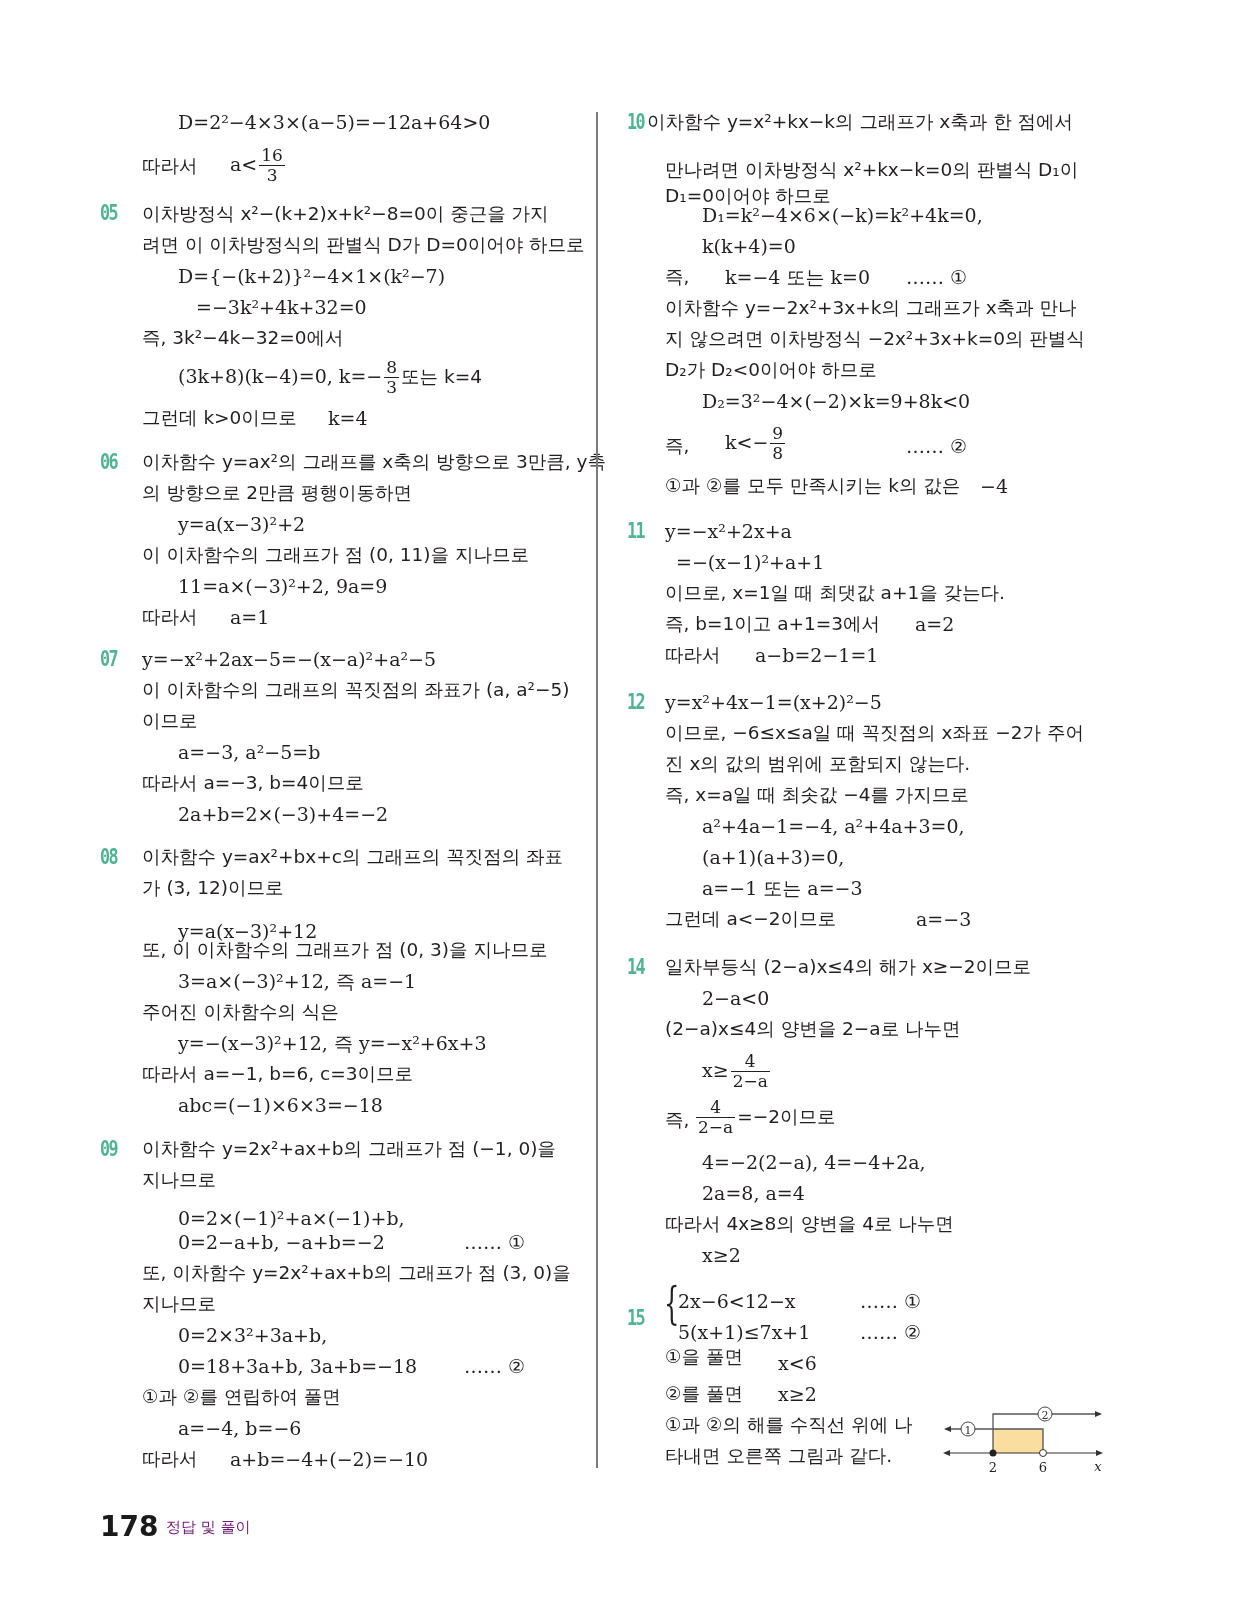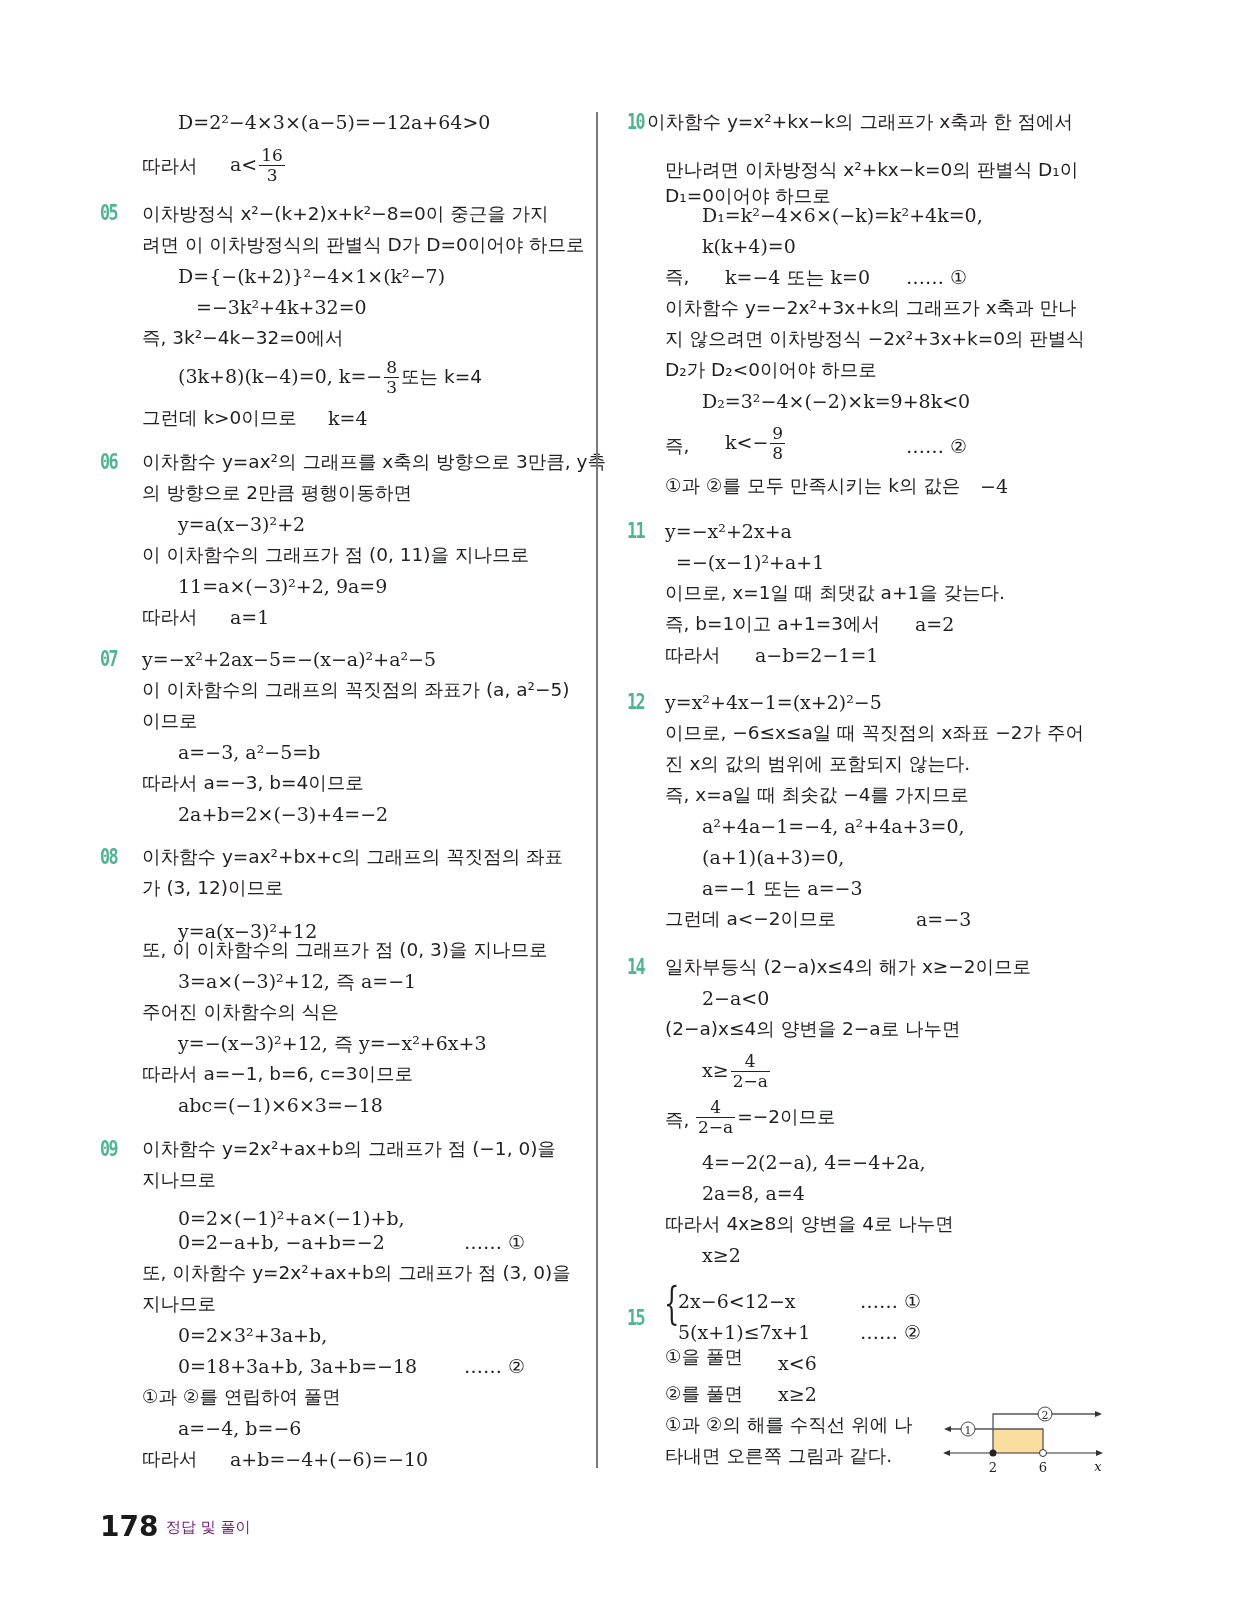--- a/index.html
+++ b/index.html
@@ -83,21 +83,21 @@
     <div class="ln" style="left:178px;top:1230px;">0=2−a+b,   −a+b=−2</div>
     <div class="ln" style="left:464px;top:1230px;">…… ①</div>
     <div class="ln ko" style="left:142px;top:1261px;">또, 이차함수 y=2x²+ax+b의 그래프가 점 (3, 0)을</div>
     <div class="ln ko" style="left:142px;top:1292px;">지나므로</div>
     <div class="ln" style="left:178px;top:1323px;">0=2×3²+3a+b,</div>
     <div class="ln" style="left:178px;top:1354px;">0=18+3a+b,   3a+b=−18</div>
     <div class="ln" style="left:464px;top:1354px;">…… ②</div>
     <div class="ln ko" style="left:142px;top:1385px;">①과 ②를 연립하여 풀면</div>
     <div class="ln" style="left:178px;top:1416px;">a=−4, b=−6</div>
     <div class="ln ko" style="left:142px;top:1447px;">따라서</div>
-    <div class="ln" style="left:230px;top:1447px;">a+b=−4+(−6)=−10</div>
+    <div class="ln" style="left:230px;top:1447px;">a+b=−4+(−2)=−10</div>
   </div>
 
   <div class="divider"></div>
 
   <div class="col right">
 
     <div class="num" style="left:27px;top:110px;">10</div>
     <div class="ln ko" style="left:47px;top:110px;">이차함수 y=x²+kx−k의 그래프가 x축과 한 점에서</div>
     <div class="ln ko" style="left:65px;top:141px;margin-top:17px;">만나려면 이차방정식 x²+kx−k=0의 판별식 D₁이</div>
     <div class="ln ko" style="left:65px;top:172px;margin-top:12px;">D₁=0이어야 하므로</div>

